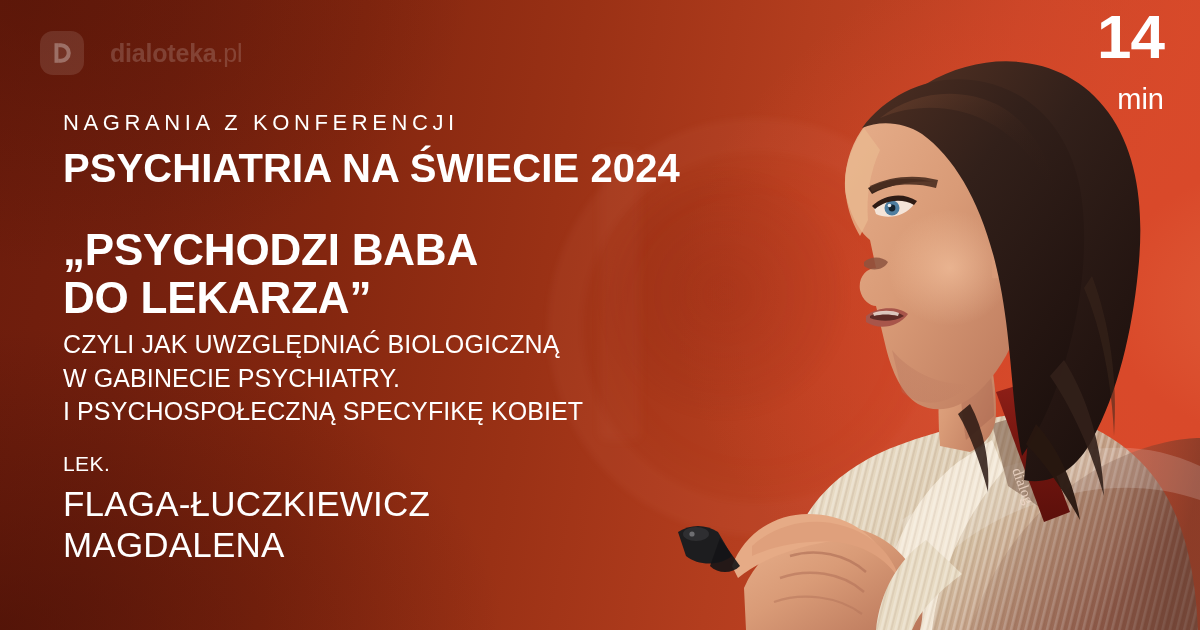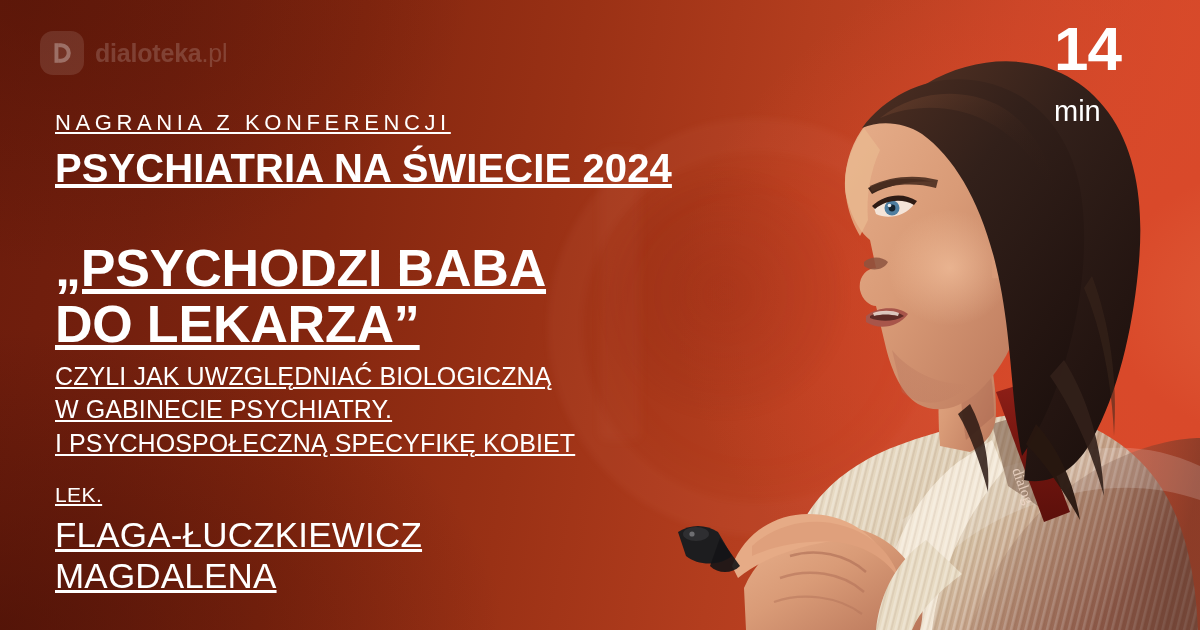--- a/index.html
+++ b/index.html
@@ -90,21 +90,21 @@
   }
   .photo svg { display: block; }
 
   
   .logo {
     position: absolute;
     left: 40px;
     top: 30px;
     display: flex;
     align-items: center;
-    gap: 11px;
+    gap: 26px;
     height: 46px;
   }
   .logo-mark {
     width: 44px;
     height: 44px;
     border-radius: 13px;
     background: rgba(255,255,255,0.11);
     display: flex;
     align-items: center;
     justify-content: center;
@@ -117,47 +117,46 @@
     font-weight: 700;
     line-height: 1;
     white-space: nowrap;
   }
   .logo-text .tld { font-weight: 400; }
 
   
   .duration {
     position: absolute;
     right: 36px;
-    top: 20px;
-    text-align: left;
+    top: 8px;
+    text-align: right;
     width: 110px;
   }
   .duration-num {
     font-size: 62px;
     font-weight: 700;
     color: #ffffff;
     line-height: 0.94;
     letter-spacing: -1px;
   }
   .duration-unit {
     font-size: 29px;
     font-weight: 400;
     color: #ffffff;
     line-height: 1.05;
     margin-top: 18px;
   }
 
   
   .content {
     position: absolute;
-    left: 55px;
+    left: 63px;
     top: 110px;
     width: 640px;
     color: #fff;
-    text-decoration: underline;
   }
 
   .eyebrow {
     font-size: 22px;
     font-weight: 300;
     letter-spacing: 4.6px;
     color: #ffffff;
     line-height: 1.2;
     white-space: nowrap;
   }
@@ -165,22 +164,22 @@
     font-size: 40px;
     font-weight: 700;
     letter-spacing: 0.1px;
     color: #ffffff;
     line-height: 1.22;
     margin-top: 8px;
     white-space: nowrap;
   }
 
   .title {
-    margin-top: 47px;
-    font-size: 52px;
+    margin-top: 33px;
+    font-size: 44px;
     font-weight: 800;
     line-height: 1.08;
     letter-spacing: -0.2px;
     color: #ffffff;
   }
   .title-line { white-space: nowrap; }
 
   .subtitle {
     margin-top: 7px;
     font-size: 25px;

